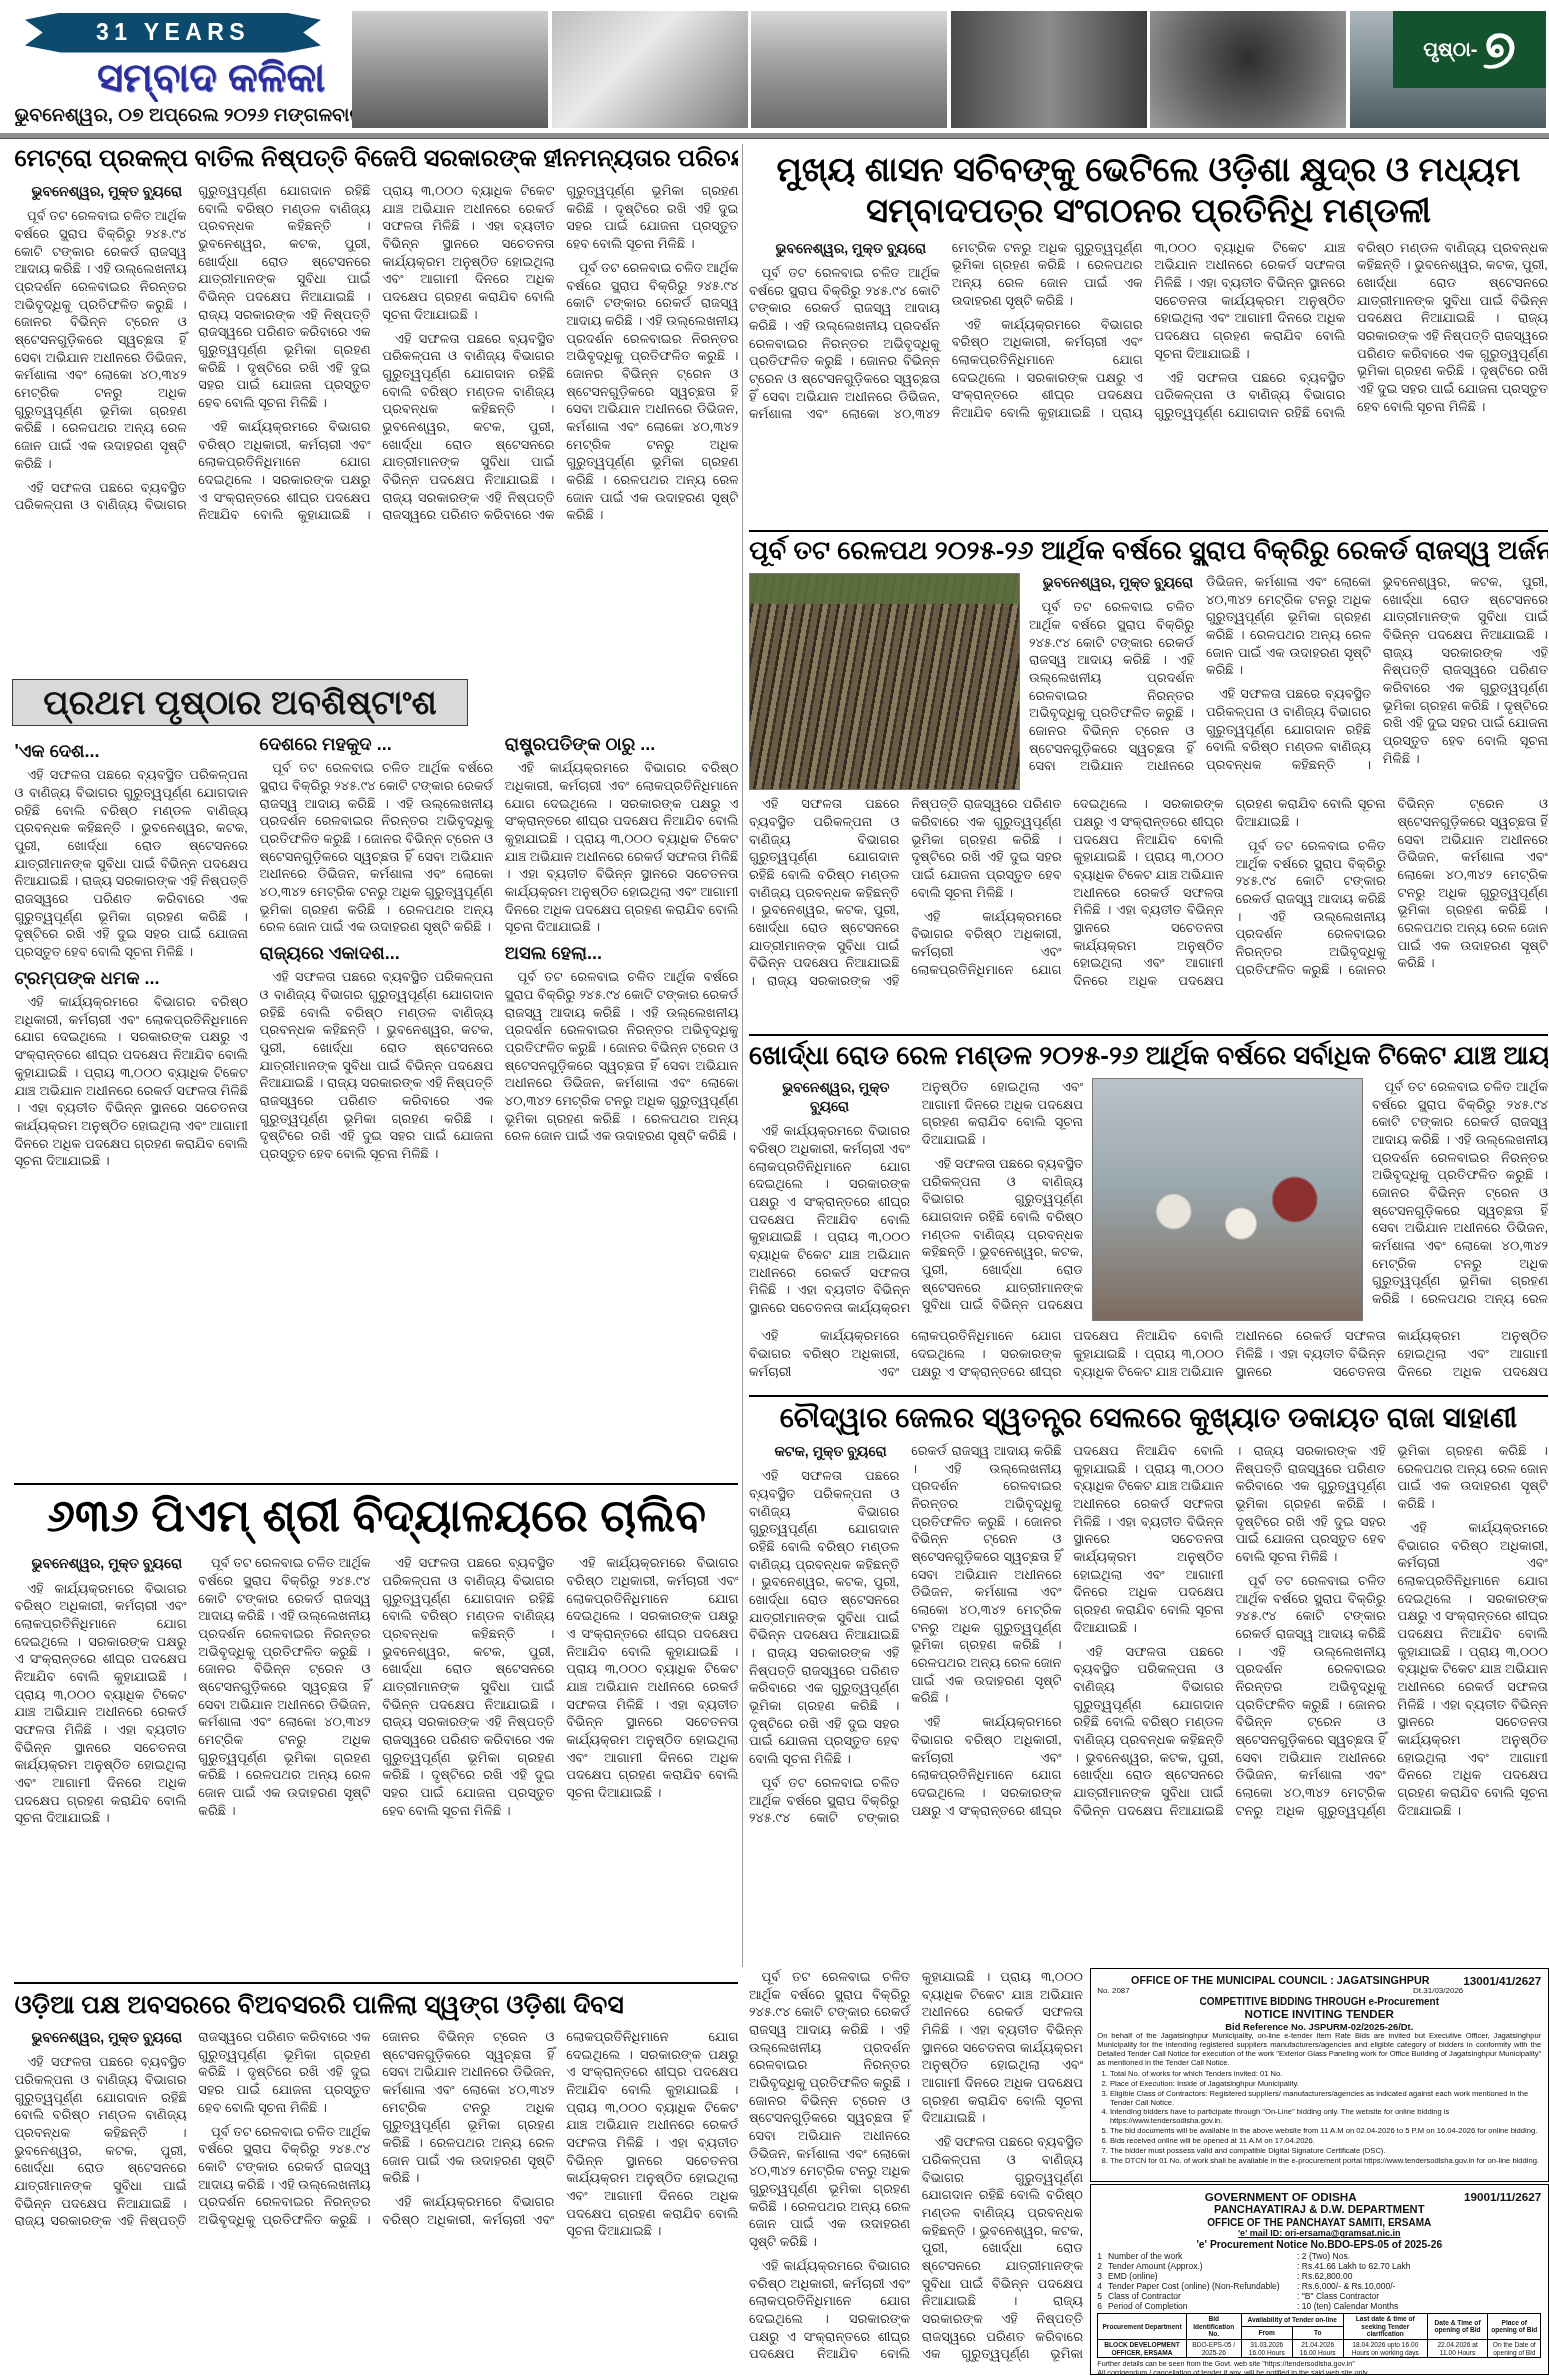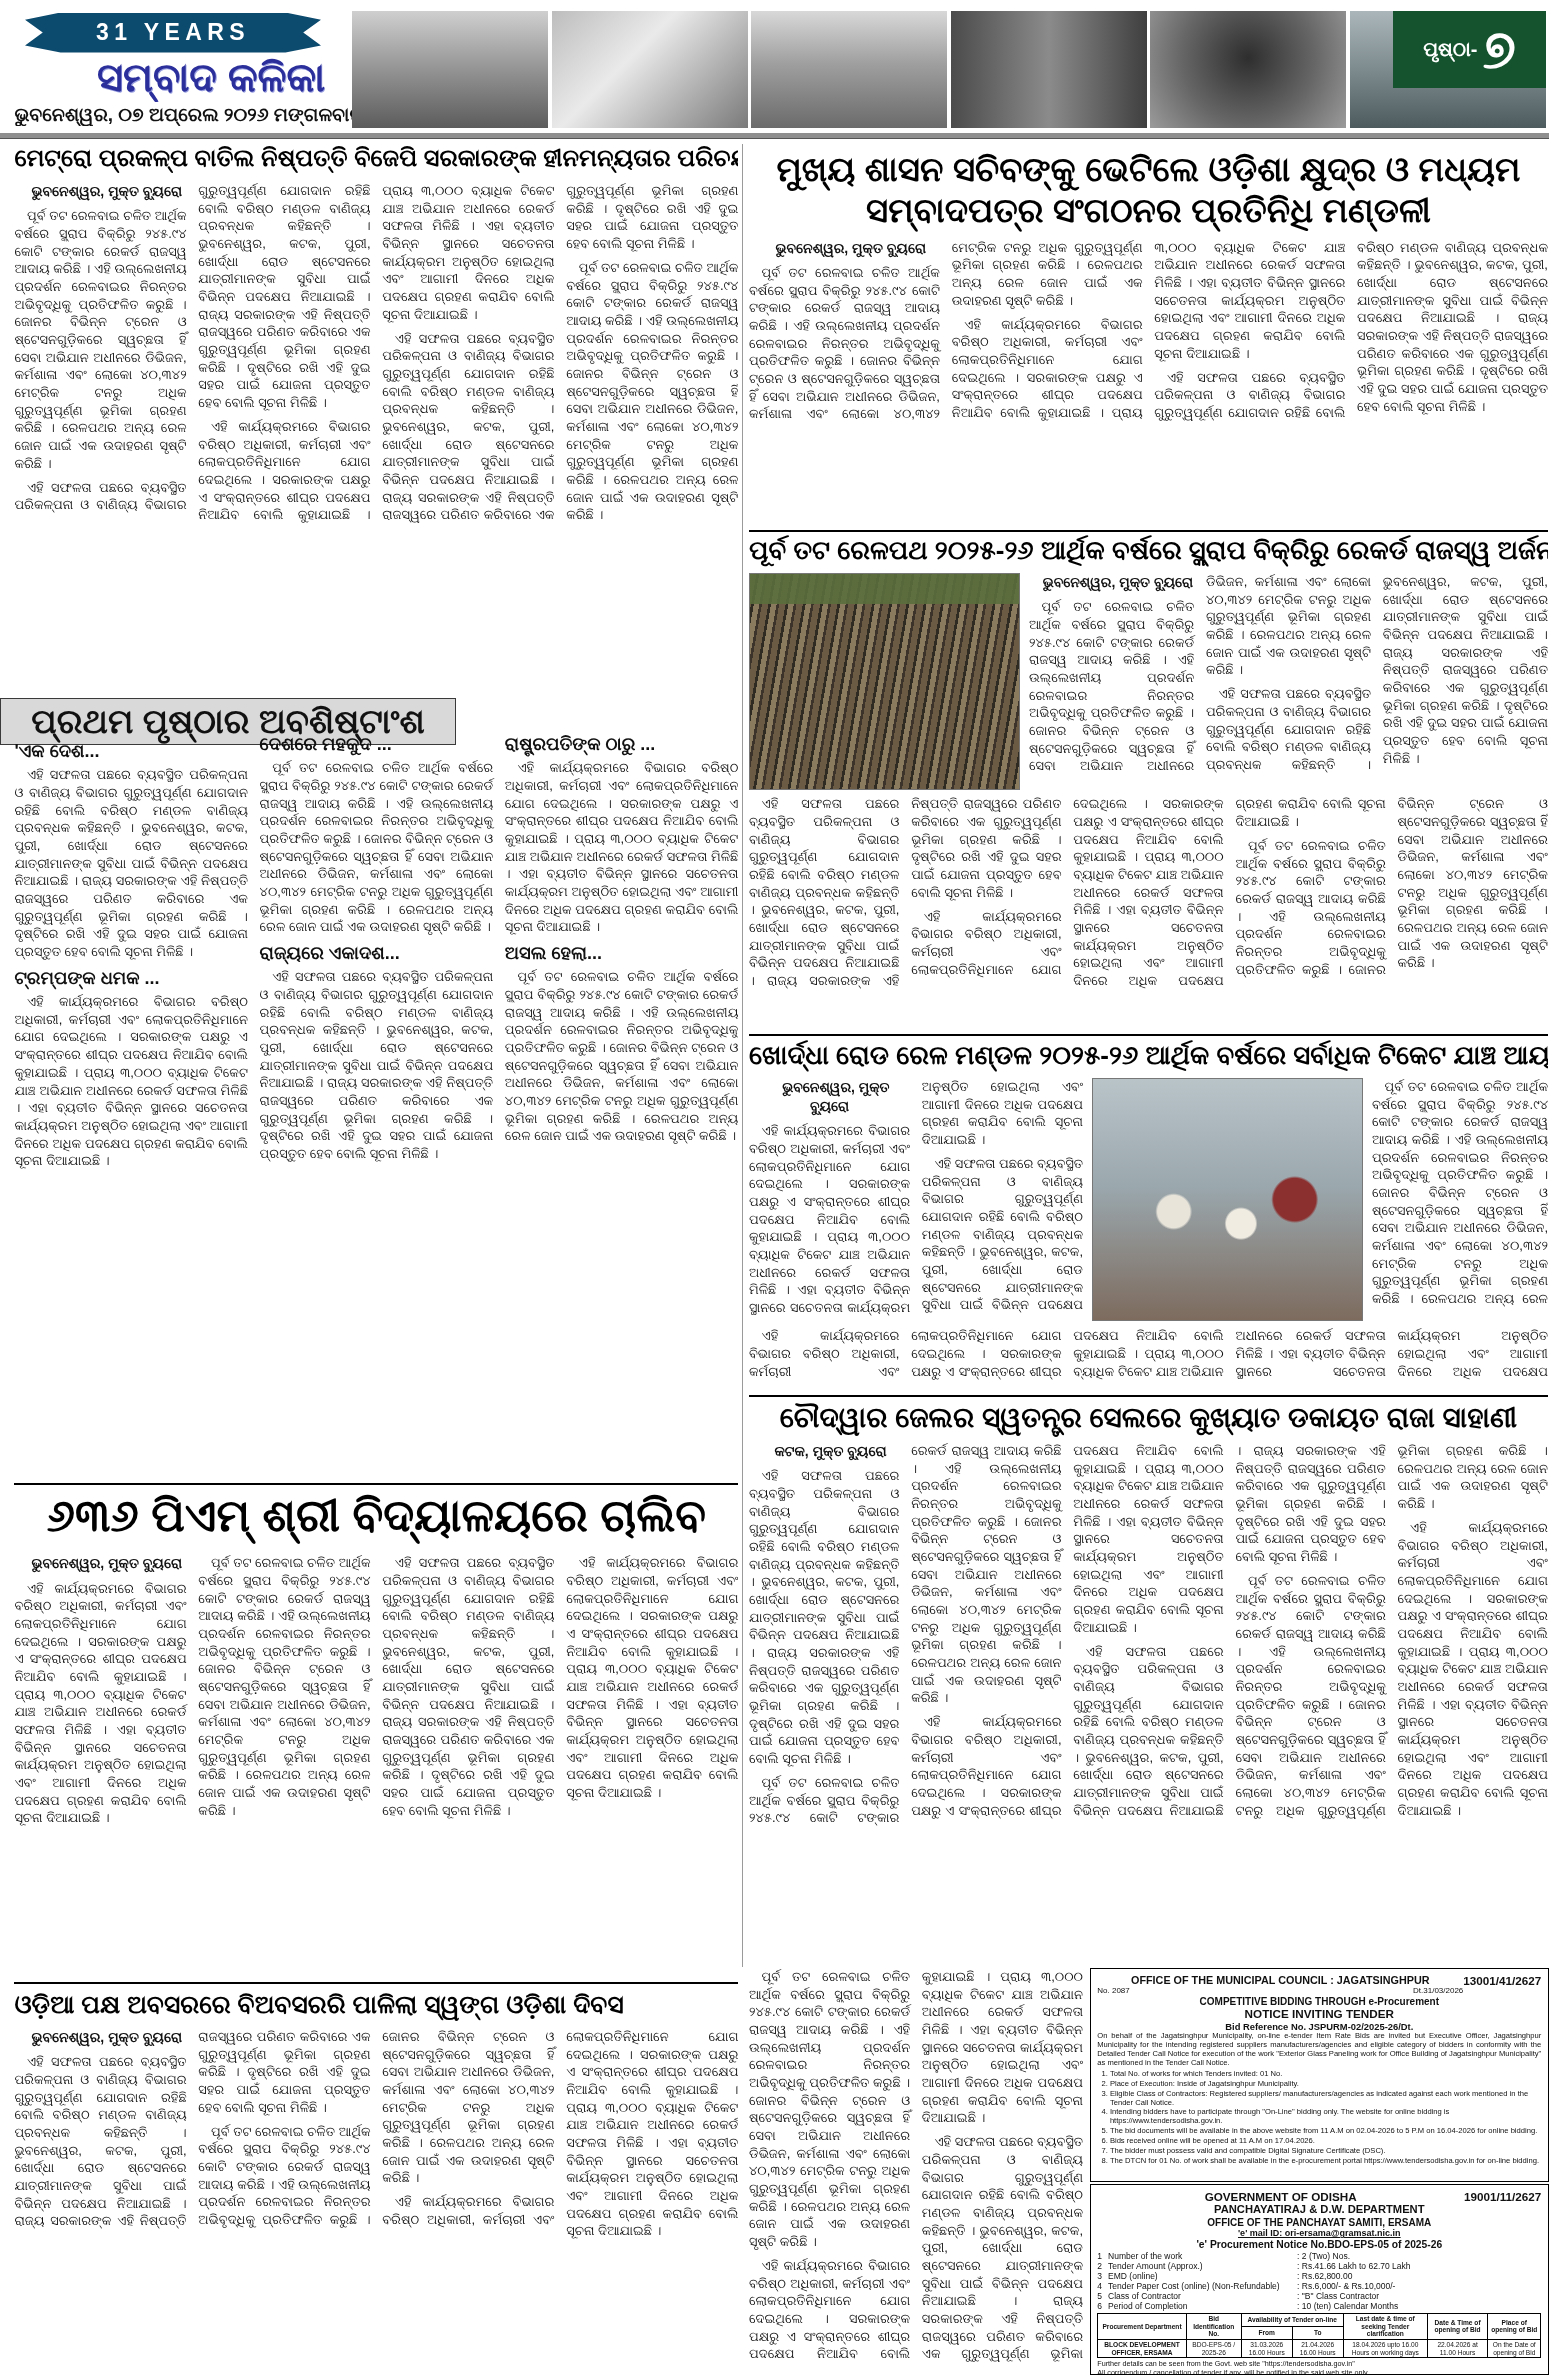--- a/index.html
+++ b/index.html
@@ -100,21 +100,21 @@
     <div class="cols c4" style="height:488px;">
       <p class="byline">ଭୁବନେଶ୍ୱର, ମୁକ୍ତ ବ୍ୟୁରୋ</p>
       <p>ପୂର୍ବ ତଟ ରେଳବାଇ ଚଳିତ ଆର୍ଥିକ ବର୍ଷରେ ସ୍କ୍ରାପ ବିକ୍ରିରୁ ୨୪୫.୯୪ କୋଟି ଟଙ୍କାର ରେକର୍ଡ ରାଜସ୍ୱ ଆଦାୟ କରିଛି । ଏହି ଉଲ୍ଲେଖନୀୟ ପ୍ରଦର୍ଶନ ରେଳବାଇର ନିରନ୍ତର ଅଭିବୃଦ୍ଧିକୁ ପ୍ରତିଫଳିତ କରୁଛି । ଜୋନର ବିଭିନ୍ନ ଟ୍ରେନ ଓ ଷ୍ଟେସନଗୁଡ଼ିକରେ ସ୍ୱଚ୍ଛତା ହିଁ ସେବା ଅଭିଯାନ ଅଧୀନରେ ଡିଭିଜନ, କର୍ମଶାଳା ଏବଂ ଲୋକୋ ୪୦,୩୪୨ ମେଟ୍ରିକ ଟନରୁ ଅଧିକ ଗୁରୁତ୍ୱପୂର୍ଣ୍ଣ ଭୂମିକା ଗ୍ରହଣ କରିଛି । ରେଳପଥର ଅନ୍ୟ ରେଳ ଜୋନ ପାଇଁ ଏକ ଉଦାହରଣ ସୃଷ୍ଟି କରିଛି ।</p>
       <p>ଏହି ସଫଳତା ପଛରେ ବ୍ୟବସ୍ଥିତ ପରିକଳ୍ପନା ଓ ବାଣିଜ୍ୟ ବିଭାଗର ଗୁରୁତ୍ୱପୂର୍ଣ୍ଣ ଯୋଗଦାନ ରହିଛି ବୋଲି ବରିଷ୍ଠ ମଣ୍ଡଳ ବାଣିଜ୍ୟ ପ୍ରବନ୍ଧକ କହିଛନ୍ତି । ଭୁବନେଶ୍ୱର, କଟକ, ପୁରୀ, ଖୋର୍ଦ୍ଧା ରୋଡ ଷ୍ଟେସନରେ ଯାତ୍ରୀମାନଙ୍କ ସୁବିଧା ପାଇଁ ବିଭିନ୍ନ ପଦକ୍ଷେପ ନିଆଯାଇଛି । ରାଜ୍ୟ ସରକାରଙ୍କ ଏହି ନିଷ୍ପତ୍ତି ରାଜସ୍ୱରେ ପରିଣତ କରିବାରେ ଏକ ଗୁରୁତ୍ୱପୂର୍ଣ୍ଣ ଭୂମିକା ଗ୍ରହଣ କରିଛି । ଦୃଷ୍ଟିରେ ରଖି ଏହି ଦୁଇ ସହର ପାଇଁ ଯୋଜନା ପ୍ରସ୍ତୁତ ହେବ ବୋଲି ସୂଚନା ମିଳିଛି ।</p>
       <p>ଏହି କାର୍ଯ୍ୟକ୍ରମରେ ବିଭାଗର ବରିଷ୍ଠ ଅଧିକାରୀ, କର୍ମଚାରୀ ଏବଂ ଲୋକପ୍ରତିନିଧିମାନେ ଯୋଗ ଦେଇଥିଲେ । ସରକାରଙ୍କ ପକ୍ଷରୁ ଏ ସଂକ୍ରାନ୍ତରେ ଶୀଘ୍ର ପଦକ୍ଷେପ ନିଆଯିବ ବୋଲି କୁହାଯାଇଛି । ପ୍ରାୟ ୩,୦୦୦ ବ୍ୟାଧିକ ଟିକେଟ ଯାଞ୍ଚ ଅଭିଯାନ ଅଧୀନରେ ରେକର୍ଡ ସଫଳତା ମିଳିଛି । ଏହା ବ୍ୟତୀତ ବିଭିନ୍ନ ସ୍ଥାନରେ ସଚେତନତା କାର୍ଯ୍ୟକ୍ରମ ଅନୁଷ୍ଠିତ ହୋଇଥିଲା ଏବଂ ଆଗାମୀ ଦିନରେ ଅଧିକ ପଦକ୍ଷେପ ଗ୍ରହଣ କରାଯିବ ବୋଲି ସୂଚନା ଦିଆଯାଇଛି ।</p>
       <p>ଏହି ସଫଳତା ପଛରେ ବ୍ୟବସ୍ଥିତ ପରିକଳ୍ପନା ଓ ବାଣିଜ୍ୟ ବିଭାଗର ଗୁରୁତ୍ୱପୂର୍ଣ୍ଣ ଯୋଗଦାନ ରହିଛି ବୋଲି ବରିଷ୍ଠ ମଣ୍ଡଳ ବାଣିଜ୍ୟ ପ୍ରବନ୍ଧକ କହିଛନ୍ତି । ଭୁବନେଶ୍ୱର, କଟକ, ପୁରୀ, ଖୋର୍ଦ୍ଧା ରୋଡ ଷ୍ଟେସନରେ ଯାତ୍ରୀମାନଙ୍କ ସୁବିଧା ପାଇଁ ବିଭିନ୍ନ ପଦକ୍ଷେପ ନିଆଯାଇଛି । ରାଜ୍ୟ ସରକାରଙ୍କ ଏହି ନିଷ୍ପତ୍ତି ରାଜସ୍ୱରେ ପରିଣତ କରିବାରେ ଏକ ଗୁରୁତ୍ୱପୂର୍ଣ୍ଣ ଭୂମିକା ଗ୍ରହଣ କରିଛି । ଦୃଷ୍ଟିରେ ରଖି ଏହି ଦୁଇ ସହର ପାଇଁ ଯୋଜନା ପ୍ରସ୍ତୁତ ହେବ ବୋଲି ସୂଚନା ମିଳିଛି ।</p>
       <p>ପୂର୍ବ ତଟ ରେଳବାଇ ଚଳିତ ଆର୍ଥିକ ବର୍ଷରେ ସ୍କ୍ରାପ ବିକ୍ରିରୁ ୨୪୫.୯୪ କୋଟି ଟଙ୍କାର ରେକର୍ଡ ରାଜସ୍ୱ ଆଦାୟ କରିଛି । ଏହି ଉଲ୍ଲେଖନୀୟ ପ୍ରଦର୍ଶନ ରେଳବାଇର ନିରନ୍ତର ଅଭିବୃଦ୍ଧିକୁ ପ୍ରତିଫଳିତ କରୁଛି । ଜୋନର ବିଭିନ୍ନ ଟ୍ରେନ ଓ ଷ୍ଟେସନଗୁଡ଼ିକରେ ସ୍ୱଚ୍ଛତା ହିଁ ସେବା ଅଭିଯାନ ଅଧୀନରେ ଡିଭିଜନ, କର୍ମଶାଳା ଏବଂ ଲୋକୋ ୪୦,୩୪୨ ମେଟ୍ରିକ ଟନରୁ ଅଧିକ ଗୁରୁତ୍ୱପୂର୍ଣ୍ଣ ଭୂମିକା ଗ୍ରହଣ କରିଛି । ରେଳପଥର ଅନ୍ୟ ରେଳ ଜୋନ ପାଇଁ ଏକ ଉଦାହରଣ ସୃଷ୍ଟି କରିଛି ।</p>
     </div>
   </div>
 
-  <div class="abs banner" style="left:0;top:679px;width:454px;height:45px;margin-top:19px;">
+  <div class="abs banner" style="left:12px;top:679px;width:454px;height:45px;">
     <span>ପ୍ରଥମ ପୃଷ୍ଠାର ଅବଶିଷ୍ଟାଂଶ</span>
   </div>
 
   <div class="abs cols c3" style="left:14.4px;top:734px;width:724px;height:743px;">
     <h4>'ଏକ ଦେଶ...</h4>
     <p>ଏହି ସଫଳତା ପଛରେ ବ୍ୟବସ୍ଥିତ ପରିକଳ୍ପନା ଓ ବାଣିଜ୍ୟ ବିଭାଗର ଗୁରୁତ୍ୱପୂର୍ଣ୍ଣ ଯୋଗଦାନ ରହିଛି ବୋଲି ବରିଷ୍ଠ ମଣ୍ଡଳ ବାଣିଜ୍ୟ ପ୍ରବନ୍ଧକ କହିଛନ୍ତି । ଭୁବନେଶ୍ୱର, କଟକ, ପୁରୀ, ଖୋର୍ଦ୍ଧା ରୋଡ ଷ୍ଟେସନରେ ଯାତ୍ରୀମାନଙ୍କ ସୁବିଧା ପାଇଁ ବିଭିନ୍ନ ପଦକ୍ଷେପ ନିଆଯାଇଛି । ରାଜ୍ୟ ସରକାରଙ୍କ ଏହି ନିଷ୍ପତ୍ତି ରାଜସ୍ୱରେ ପରିଣତ କରିବାରେ ଏକ ଗୁରୁତ୍ୱପୂର୍ଣ୍ଣ ଭୂମିକା ଗ୍ରହଣ କରିଛି । ଦୃଷ୍ଟିରେ ରଖି ଏହି ଦୁଇ ସହର ପାଇଁ ଯୋଜନା ପ୍ରସ୍ତୁତ ହେବ ବୋଲି ସୂଚନା ମିଳିଛି ।</p>
     <h4>ଟ୍ରମ୍ପଙ୍କ ଧମକ ...</h4>
     <p>ଏହି କାର୍ଯ୍ୟକ୍ରମରେ ବିଭାଗର ବରିଷ୍ଠ ଅଧିକାରୀ, କର୍ମଚାରୀ ଏବଂ ଲୋକପ୍ରତିନିଧିମାନେ ଯୋଗ ଦେଇଥିଲେ । ସରକାରଙ୍କ ପକ୍ଷରୁ ଏ ସଂକ୍ରାନ୍ତରେ ଶୀଘ୍ର ପଦକ୍ଷେପ ନିଆଯିବ ବୋଲି କୁହାଯାଇଛି । ପ୍ରାୟ ୩,୦୦୦ ବ୍ୟାଧିକ ଟିକେଟ ଯାଞ୍ଚ ଅଭିଯାନ ଅଧୀନରେ ରେକର୍ଡ ସଫଳତା ମିଳିଛି । ଏହା ବ୍ୟତୀତ ବିଭିନ୍ନ ସ୍ଥାନରେ ସଚେତନତା କାର୍ଯ୍ୟକ୍ରମ ଅନୁଷ୍ଠିତ ହୋଇଥିଲା ଏବଂ ଆଗାମୀ ଦିନରେ ଅଧିକ ପଦକ୍ଷେପ ଗ୍ରହଣ କରାଯିବ ବୋଲି ସୂଚନା ଦିଆଯାଇଛି ।</p>
     <h4>ଦେଶରେ ମହକୁଦ ...</h4>
     <p>ପୂର୍ବ ତଟ ରେଳବାଇ ଚଳିତ ଆର୍ଥିକ ବର୍ଷରେ ସ୍କ୍ରାପ ବିକ୍ରିରୁ ୨୪୫.୯୪ କୋଟି ଟଙ୍କାର ରେକର୍ଡ ରାଜସ୍ୱ ଆଦାୟ କରିଛି । ଏହି ଉଲ୍ଲେଖନୀୟ ପ୍ରଦର୍ଶନ ରେଳବାଇର ନିରନ୍ତର ଅଭିବୃଦ୍ଧିକୁ ପ୍ରତିଫଳିତ କରୁଛି । ଜୋନର ବିଭିନ୍ନ ଟ୍ରେନ ଓ ଷ୍ଟେସନଗୁଡ଼ିକରେ ସ୍ୱଚ୍ଛତା ହିଁ ସେବା ଅଭିଯାନ ଅଧୀନରେ ଡିଭିଜନ, କର୍ମଶାଳା ଏବଂ ଲୋକୋ ୪୦,୩୪୨ ମେଟ୍ରିକ ଟନରୁ ଅଧିକ ଗୁରୁତ୍ୱପୂର୍ଣ୍ଣ ଭୂମିକା ଗ୍ରହଣ କରିଛି । ରେଳପଥର ଅନ୍ୟ ରେଳ ଜୋନ ପାଇଁ ଏକ ଉଦାହରଣ ସୃଷ୍ଟି କରିଛି ।</p>

